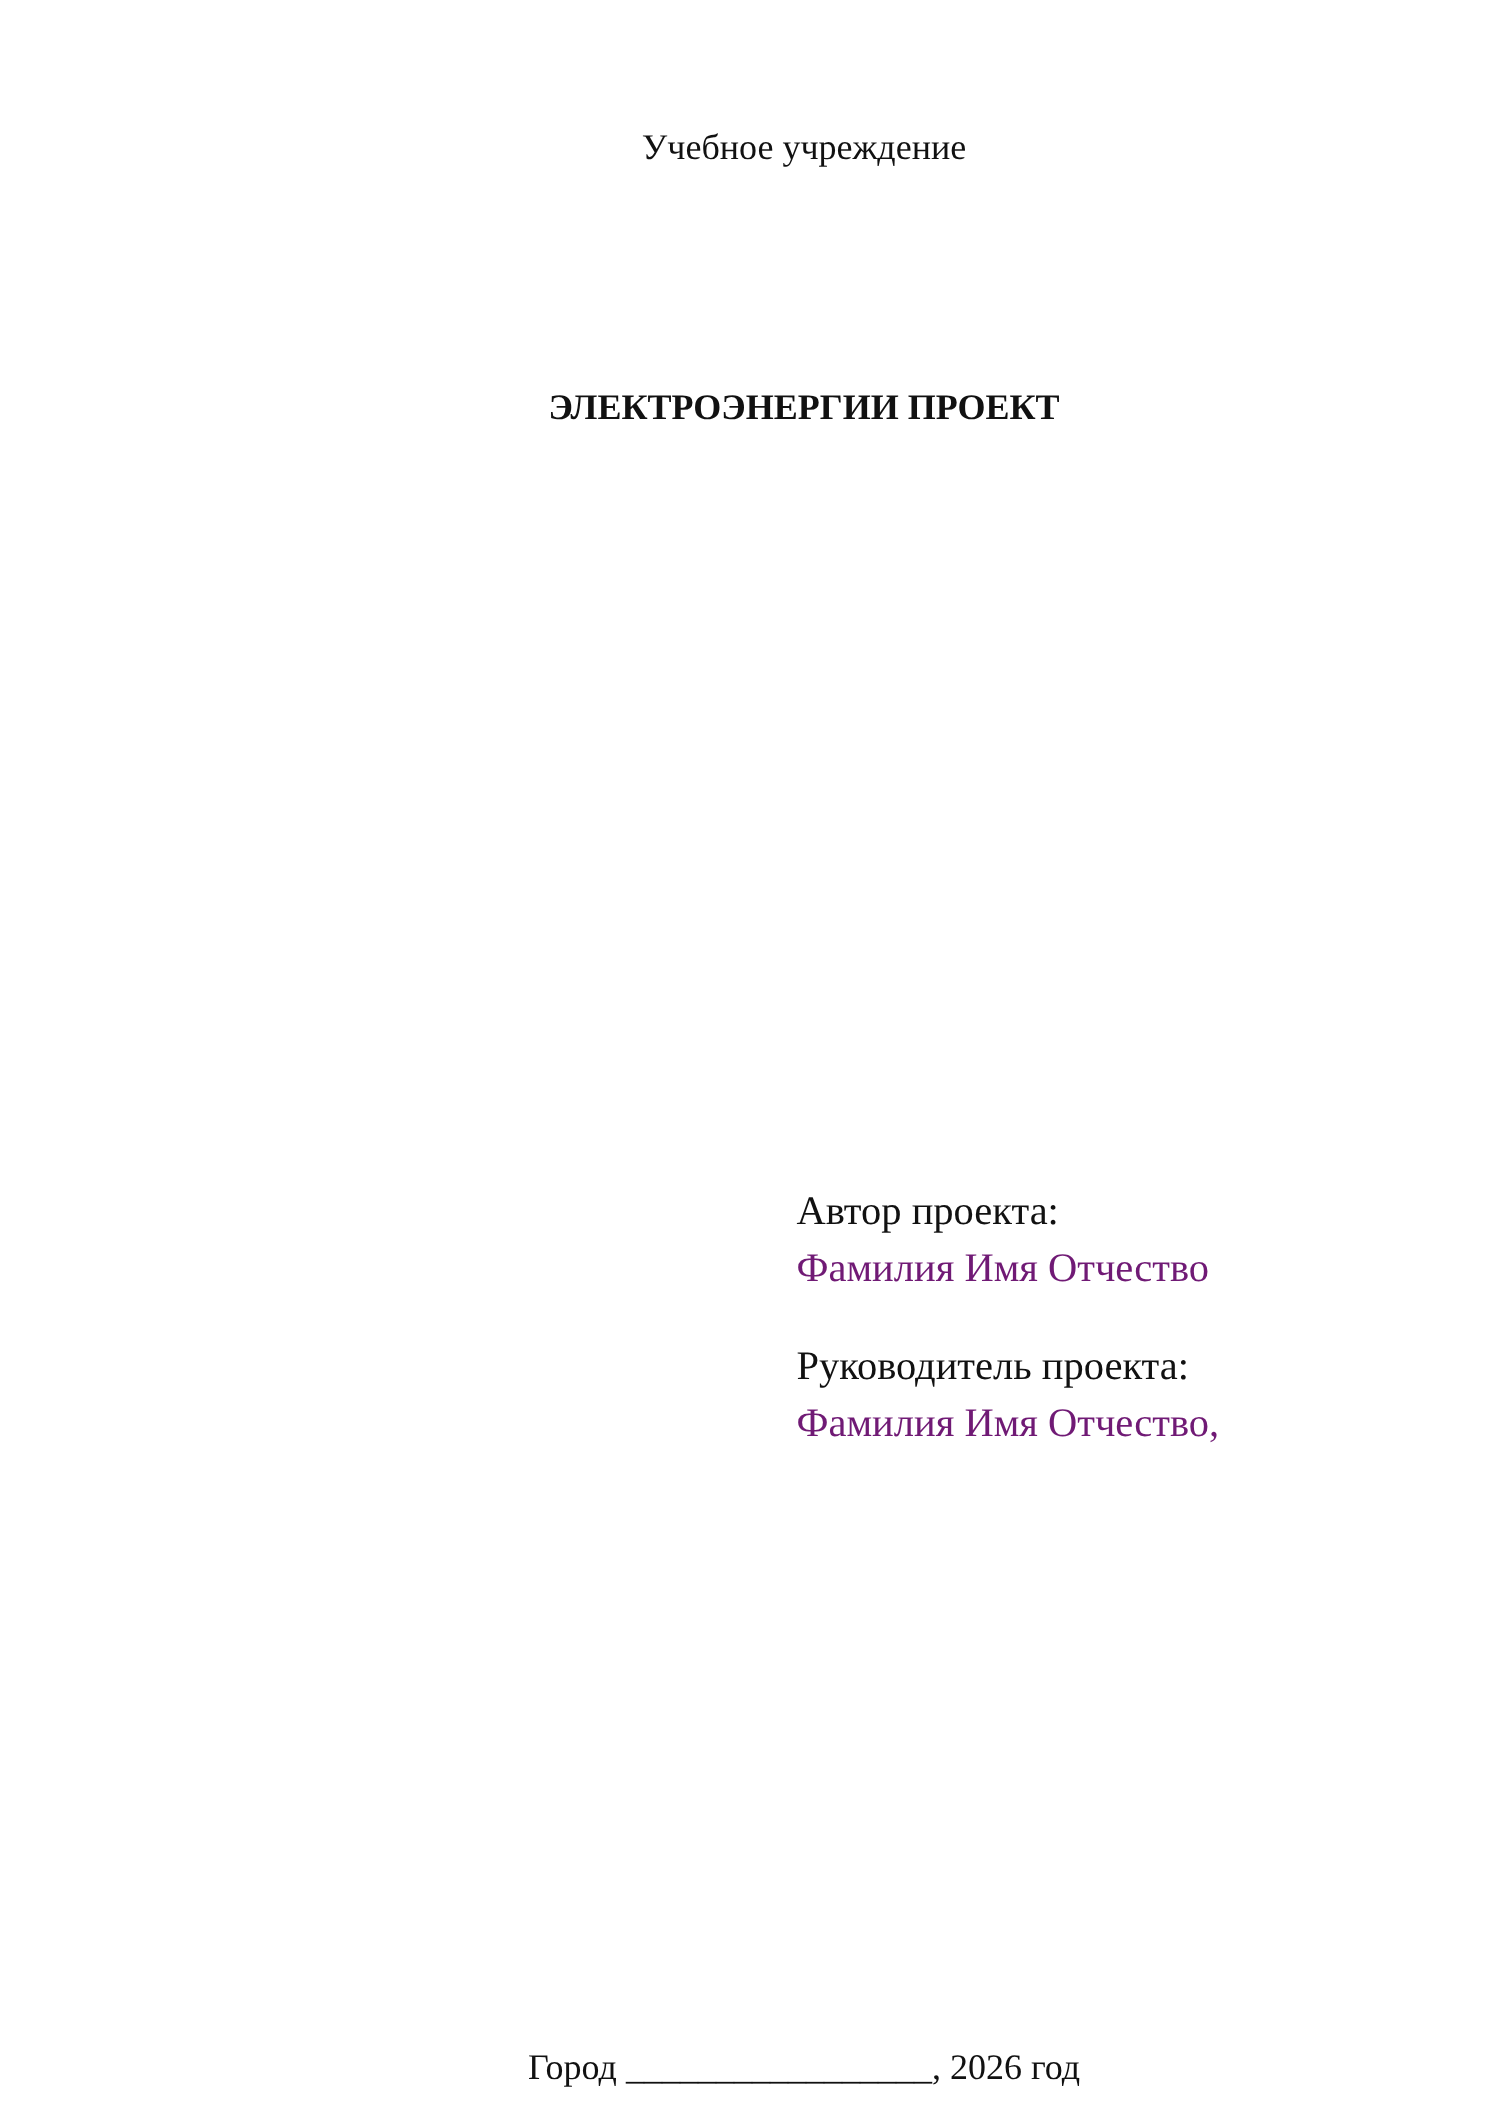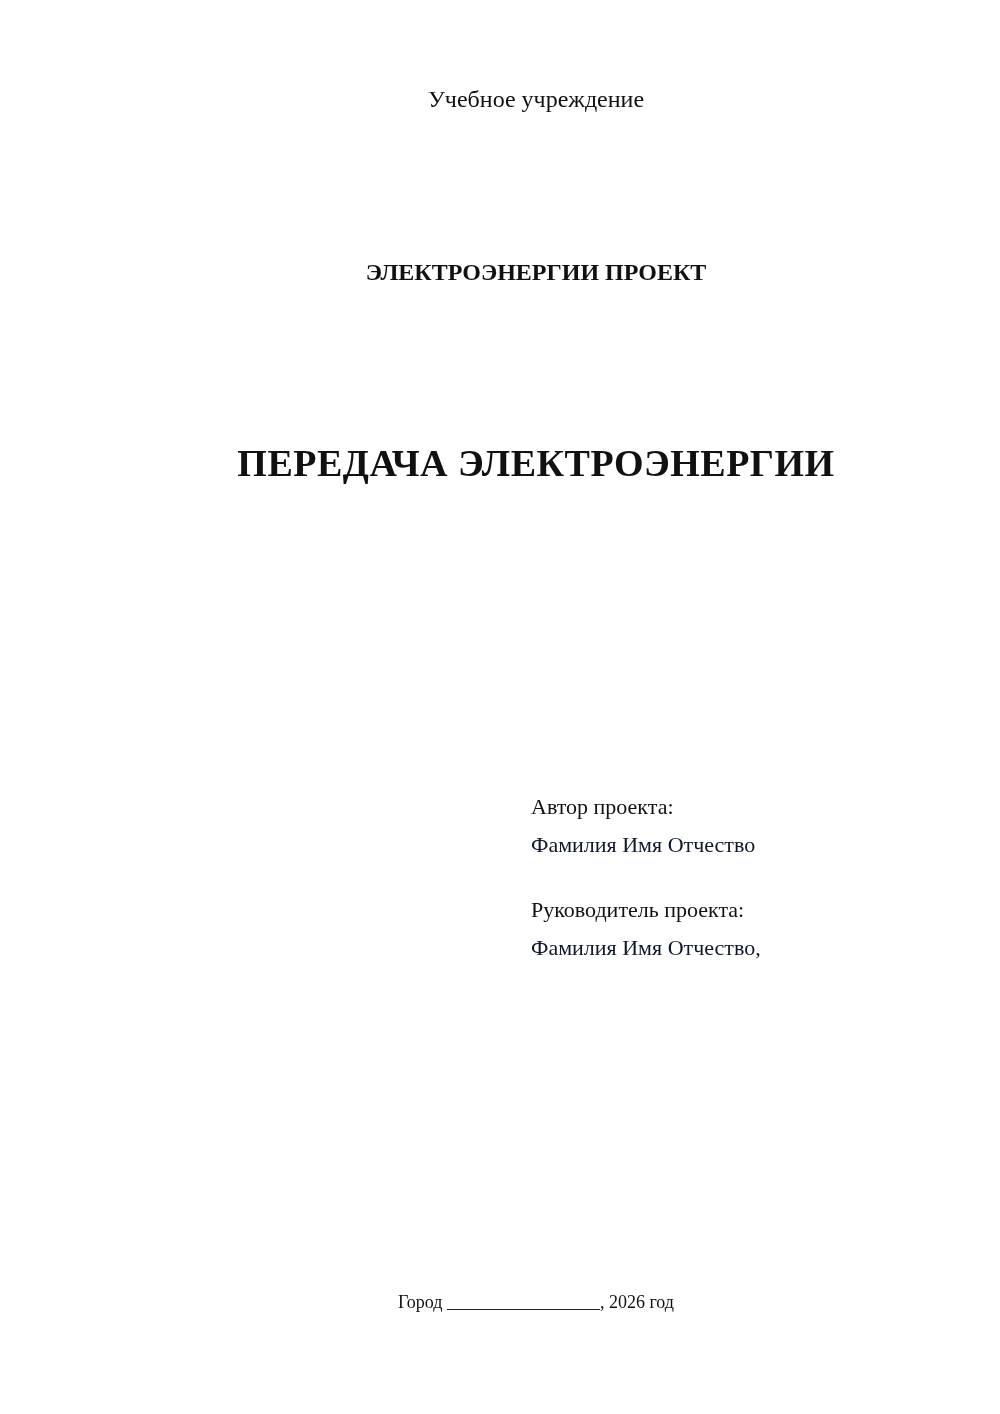--- a/index.html
+++ b/index.html
@@ -38,45 +38,44 @@
     top: 440px;
     font-size: 38px;
     line-height: 46px;
     font-weight: bold;
     letter-spacing: 0.5px;
   }
   .credits {
     position: absolute;
     left: 531px;
     top: 788px;
-    font-size: 22px;
+    font-size: 27px;
   }
   .credit-line {
     height: 38px;
     line-height: 38px;
     white-space: nowrap;
   }
   .credit-gap { height: 27px; }
-  .placeholder { color: #0f172a; }
+  .placeholder { color: #701a75; }
   .footer-line {
-    top: 1286px;
-    font-size: 18px;
+    top: 1363px;
+    font-size: 24px;
     line-height: 32px;
   }
 </style>
 </head>
 <body>
 
 <div class="page">
 
   <div class="centered-line institution">Учебное учреждение</div>
 
   <div class="centered-line project-type">ЭЛЕКТРОЭНЕРГИИ ПРОЕКТ</div>
 
-  <h1 class="centered-line main-title">ПЕРЕДАЧА ЭЛЕКТРОЭНЕРГИИ</h1>
 
   <div class="credits">
     <div class="credit-line">Автор проекта:</div>
     <div class="credit-line placeholder">Фамилия Имя Отчество</div>
     <div class="credit-gap"></div>
     <div class="credit-line">Руководитель проекта:</div>
     <div class="credit-line placeholder">Фамилия Имя Отчество,</div>
   </div>
 
   <div class="centered-line footer-line"><span>Город</span><span> _________________</span><span>, 2026 год</span></div>

